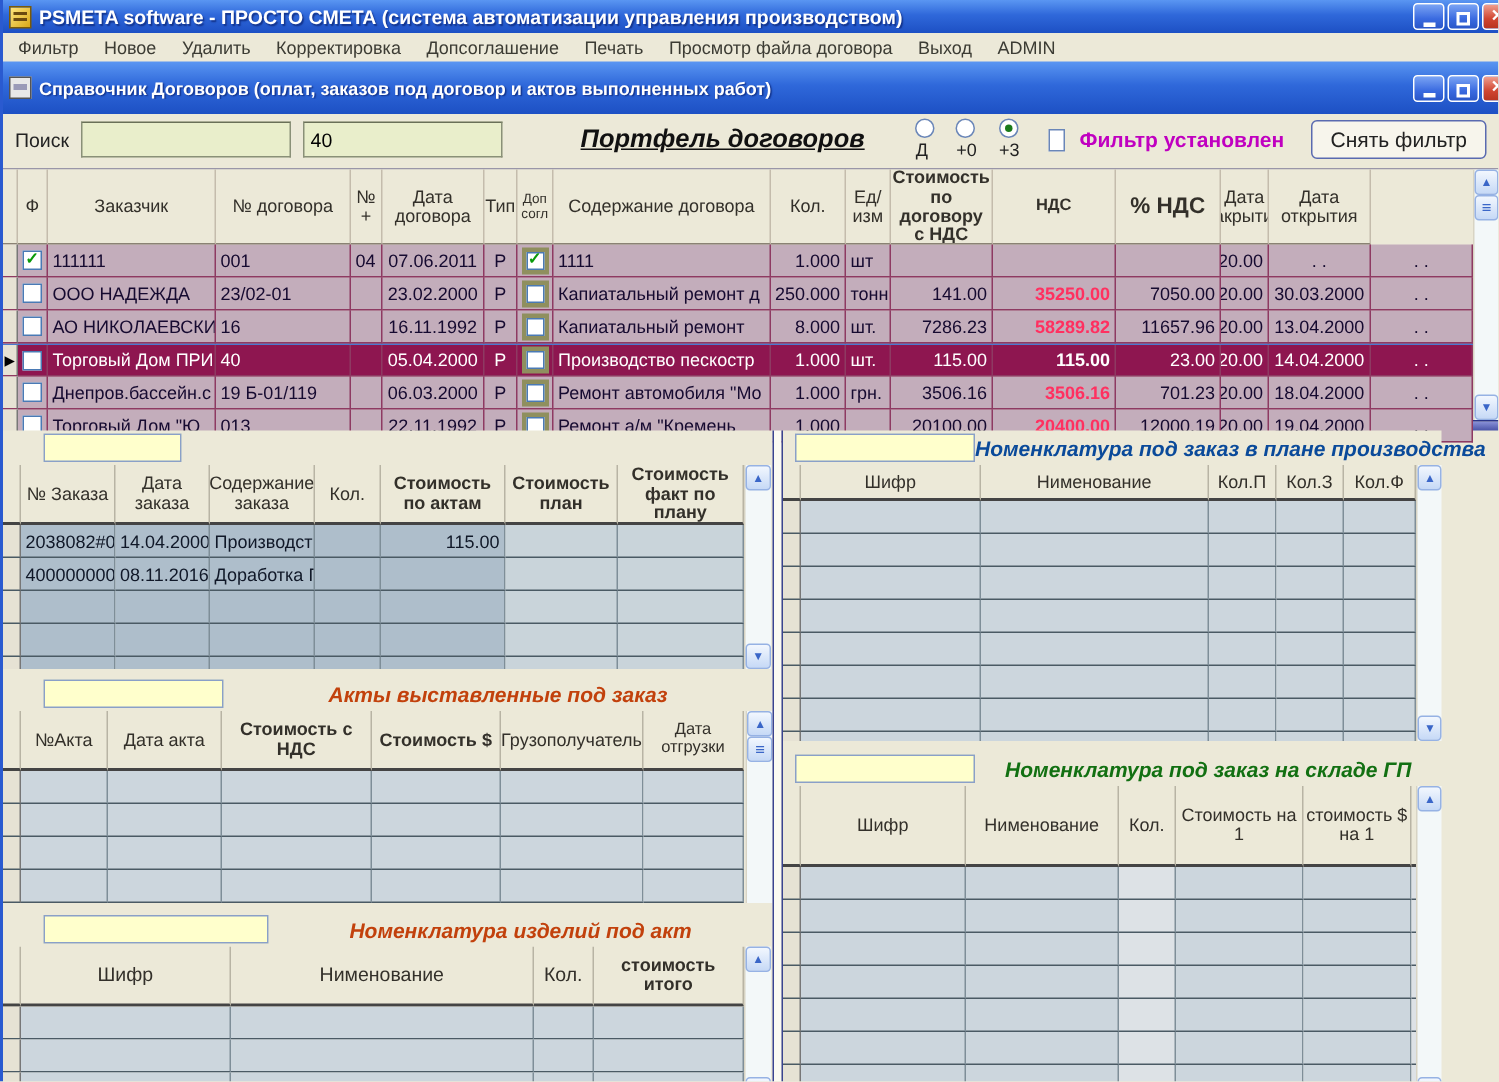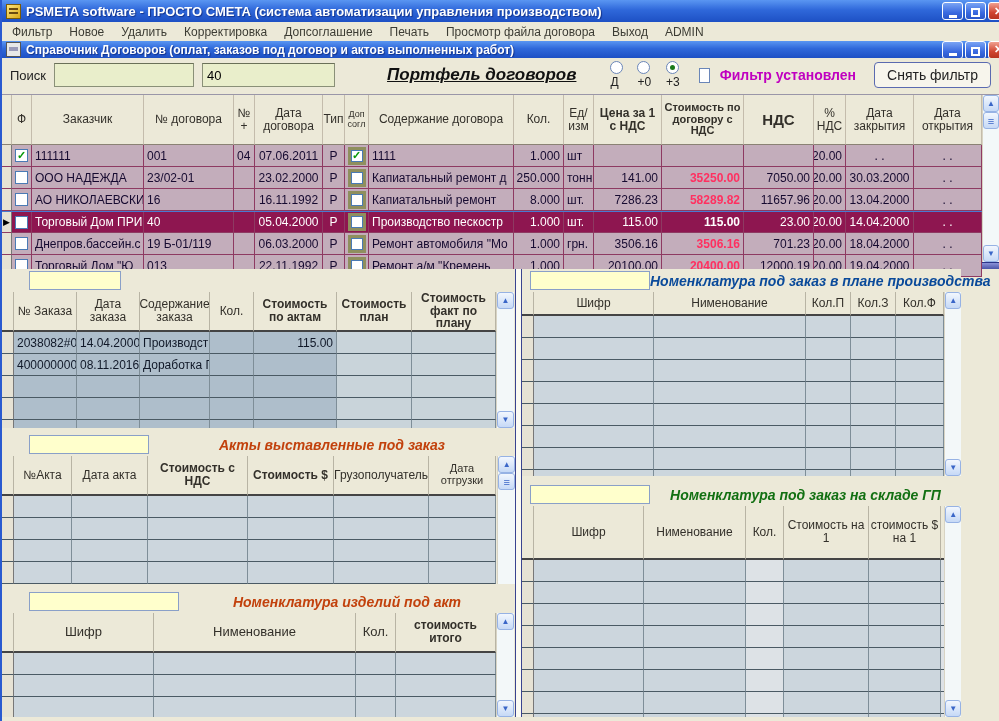--- a/index.html
+++ b/index.html
@@ -168,21 +168,21 @@
     <span>Новое</span>
     <span>Удалить</span>
     <span>Корректировка</span>
     <span>Допсоглашение</span>
     <span>Печать</span>
     <span>Просмотр файла договора</span>
     <span>Выход</span>
     <span>ADMIN</span>
   </div>
 
-  <div class="titlebar" style="height:17px;">
+  <div class="titlebar" style="height:35px;">
     <span class="docicon"></span>
     <span class="ttext" style="font-size:12px;">Справочник Договоров (оплат, заказов под договор и актов выполненных работ)</span>
     <span class="winbtns">
       <button class="wbtn">
           <span class="mini"></span>
         </button>
       <button class="wbtn">
           <span class="maxi"></span>
         </button>
       <button class="wbtn close">✕</button>
@@ -212,21 +212,20 @@
         <div>Ф</div>
         <div>Заказчик</div>
         <div>№ договора</div>
         <div>№+</div>
         <div>Дата договора</div>
         <div>Тип</div>
         <div>Доп согл</div>
         <div>Содержание договора</div>
         <div>Кол.</div>
         <div>Ед/ изм</div>
-        <div>Цена за 1 с НДС</div>
         <div>Стоимость по договору с НДС</div>
         <div>НДС</div>
         <div>% НДС</div>
         <div>Дата закрытия</div>
         <div>Дата открытия</div>
       </div>
 
       <div class="drow">
         <div></div>
         <div>

